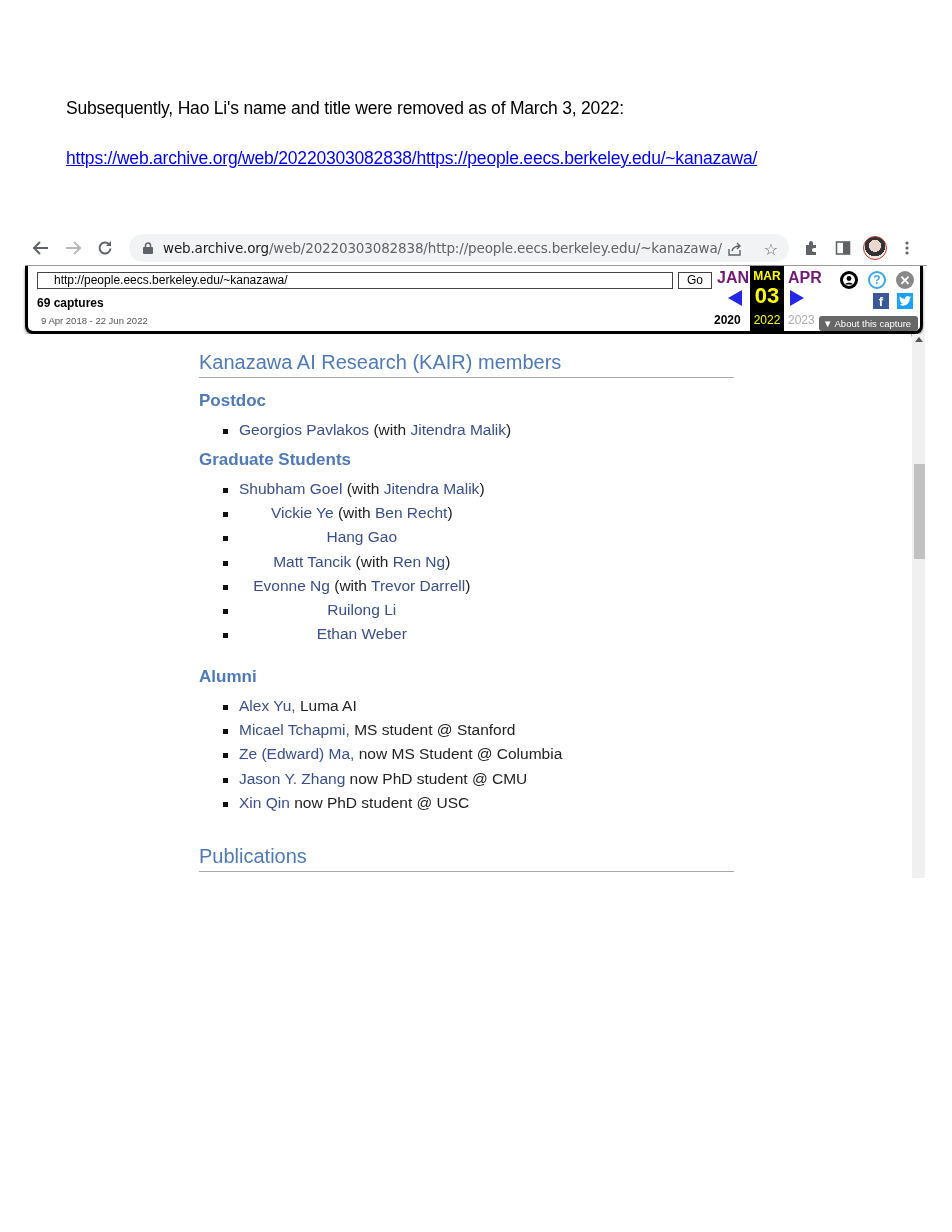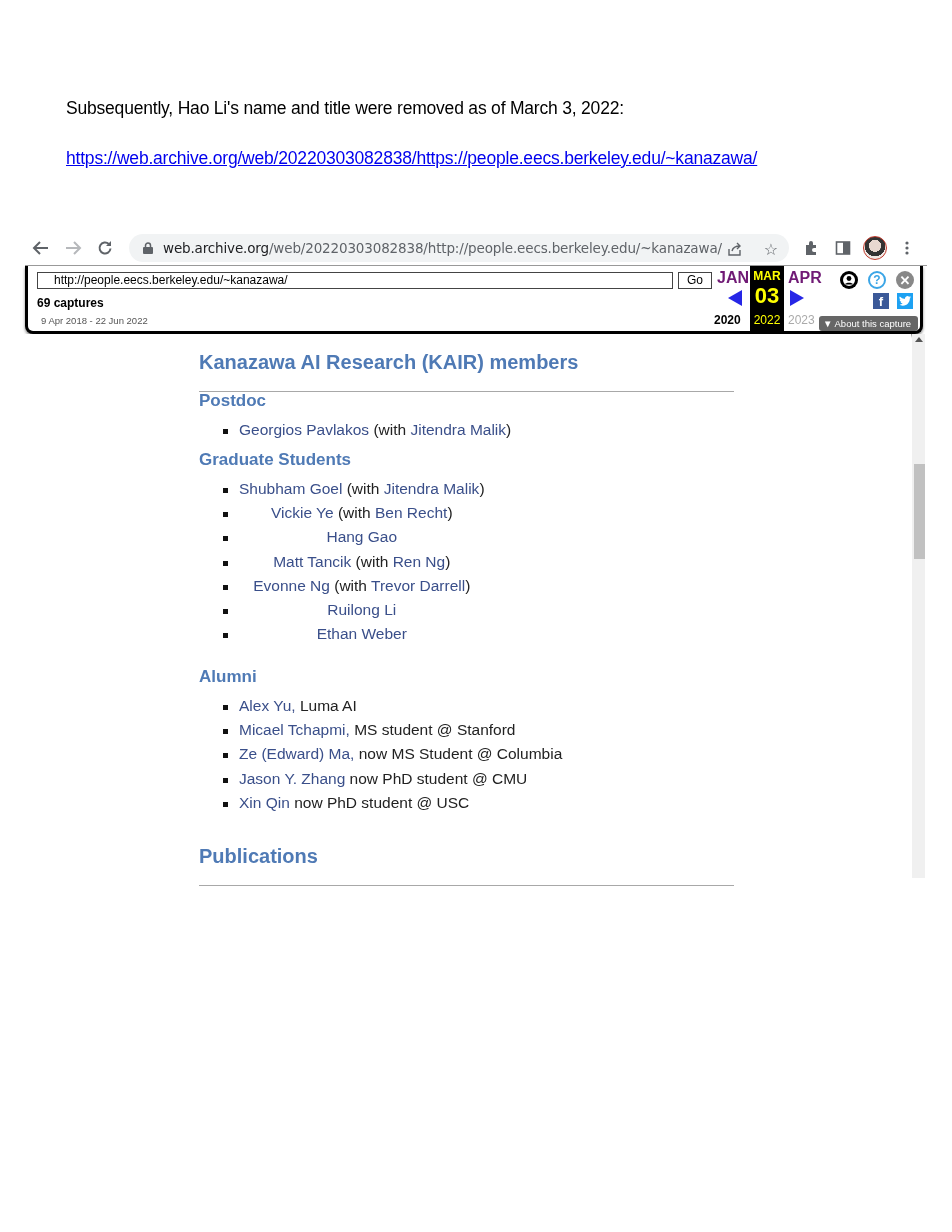--- a/index.html
+++ b/index.html
@@ -39,21 +39,21 @@
   .wb-arrow.right { left: 762px; border-left: 14px solid #2626e6; }
   .wb-about { position: absolute; left: 791px; top: 50px; width: 99px; height: 15px; background: #666; color: #fff; border-radius: 3px; font-size: 9.5px; line-height: 15px; padding-left: 4px; white-space: nowrap; }
   .wb-icon { position: absolute; width: 18px; height: 18px; border-radius: 50%; display: flex; align-items: center; justify-content: center; font-weight: bold; }
 
   
   .content { position: absolute; left: 0; top: 104px; width: 886px; height: 544px; background: #fff; }
   .scrollbar { position: absolute; left: 887px; top: 104px; width: 13px; height: 544px; background: #f0f0f0; }
   .scroll-up { position: absolute; left: 3px; top: 3px; width: 0; height: 0; border-left: 4px solid transparent; border-right: 4px solid transparent; border-bottom: 5px solid #555; }
   .scroll-thumb { position: absolute; left: 2px; top: 130px; width: 11px; height: 95px; background: #c1c1c1; }
 
-  .h2 { position: absolute; left: 174px; font-size: 20px; font-weight: bold; color: #4f7ab5; width: 535px; border-bottom: 1px solid #a8a8a8; padding-bottom: 17px; }
+  .h2 { position: absolute; left: 174px; font-size: 20px; font-weight: normal; color: #4f7ab5; width: 535px; border-bottom: 1px solid #a8a8a8; padding-bottom: 3px; }
   .h3 { position: absolute; left: 174px; font-size: 17px; font-weight: bold; color: #4f7ab5; }
   .ul { position: absolute; left: 198px; list-style: none; }
   .li { position: relative; height: 24.2px; font-size: 15.5px; padding-left: 16px; color: #222; white-space: nowrap; }
   .li::before { content: ""; position: absolute; left: 0; top: 8px; width: 5px; height: 5px; background: #111; }
   .lnk { color: #3a4f8a; }
 </style>
 </head>
 <body>
 
 <div class="doc-text">Subsequently, Hao  Li's name and title were removed as of March 3, 2022:</div>

